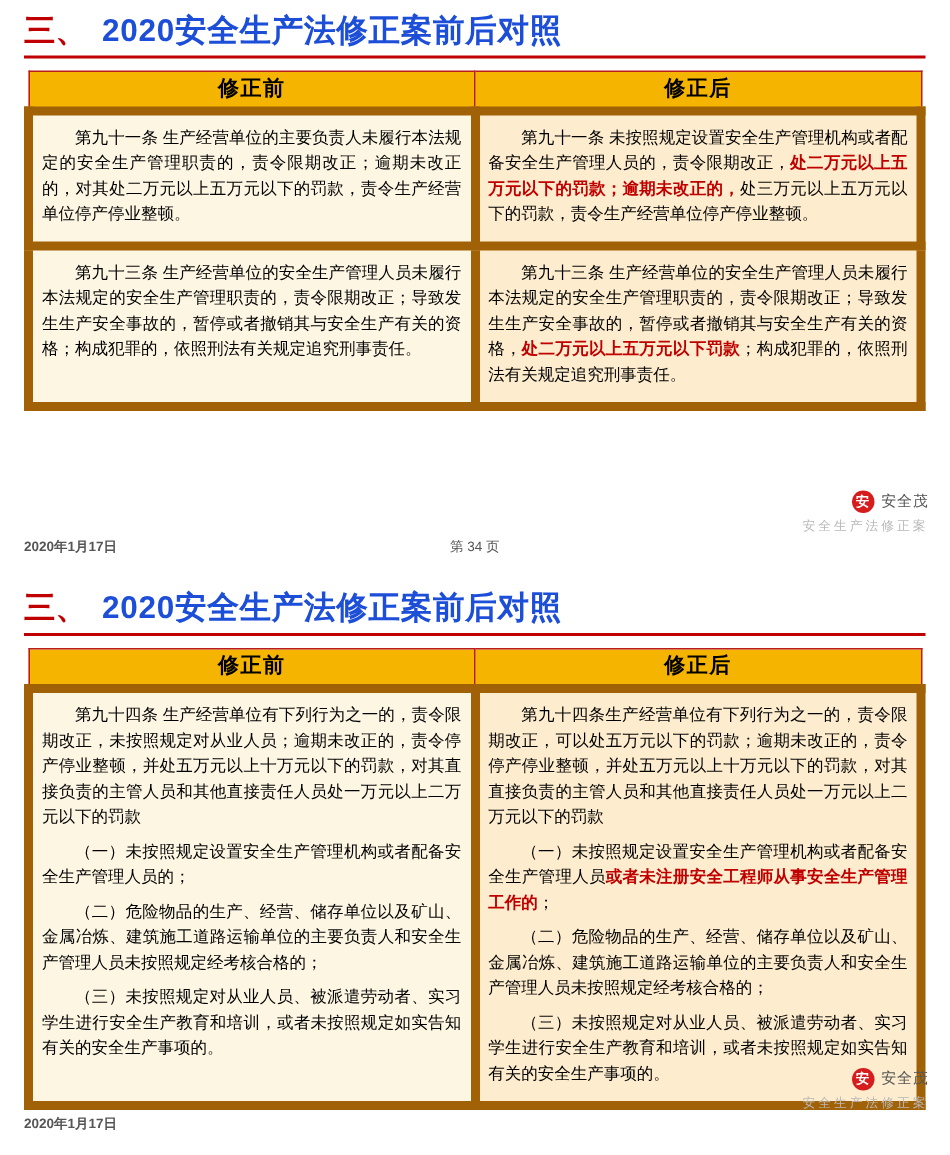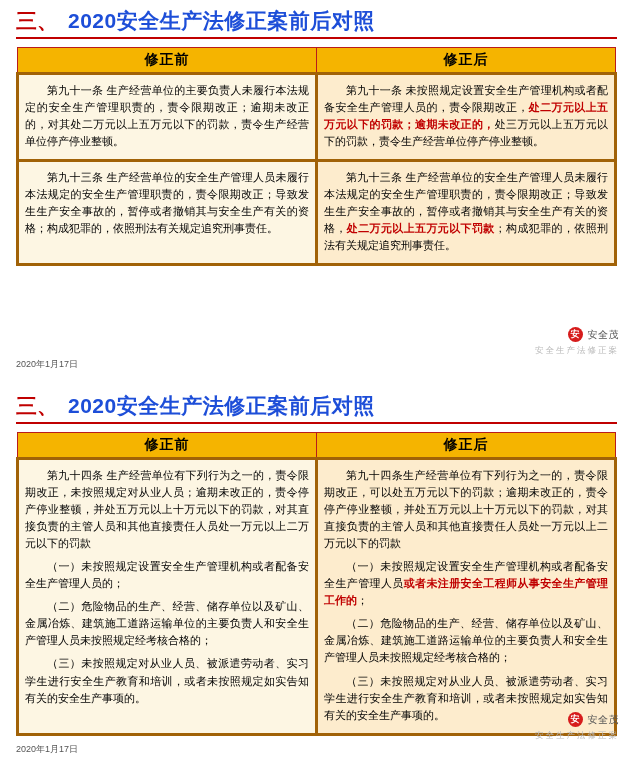--- a/index.html
+++ b/index.html
@@ -59,21 +59,21 @@
     font-weight: bold;
     height: 26px;
     border: 1px solid #b91c1c;
     letter-spacing: 1px;
   }
   table.cmp th.right-head {
     background: #f5b400;
   }
   table.cmp td {
     vertical-align: top;
-    border: 3px solid #a16207;
+    border: 6px solid #a16207;
     padding: 7px 6px 9px 6px;
     font-size: 11px;
     line-height: 1.55;
     text-align: justify;
   }
   td.left-cell { background: #fdf6e3; }
   td.right-cell { background: #fdeccd; }
   .para { text-indent: 2em; margin: 0 0 6px 0; }
   .para:last-child { margin-bottom: 0; }
   .hl { color: #c00000; font-weight: bold; }
@@ -81,21 +81,21 @@
   .footer {
     position: absolute;
     left: 0; right: 0;
     bottom: 14px;
     display: flex;
     align-items: center;
     font-size: 9px;
     color: #555;
     padding: 0 16px;
   }
-  .footer .date { width: 33%; text-align: left; }
+  .footer .date { width: 33%; text-align: left; font-weight: bold; }
   .footer .page { width: 34%; text-align: center; }
   .footer .spacer { width: 33%; }
   
   .wm {
     position: absolute;
     right: 14px;
     bottom: 28px;
     text-align: right;
     line-height: 1.4;
   }
@@ -173,20 +173,21 @@
   <div class="wm">
     <div class="wm-row">
       <span class="wm-badge">安</span>
       <span class="wm-name">安全茂</span>
     </div>
     <div class="wm-sub">安全生产法修正案</div>
   </div>
 
   <div class="footer">
     <span class="date">2020年1月17日</span>
+    <span class="page">第 34 页</span>
     <span class="spacer"></span>
   </div>
 </div>
 
 <div class="slide">
   <div class="slide-inner">
     <div class="title-row">
       <span class="title-num">三、</span>
       <span class="title-text">2020安全生产法修正案前后对照</span>
     </div>

